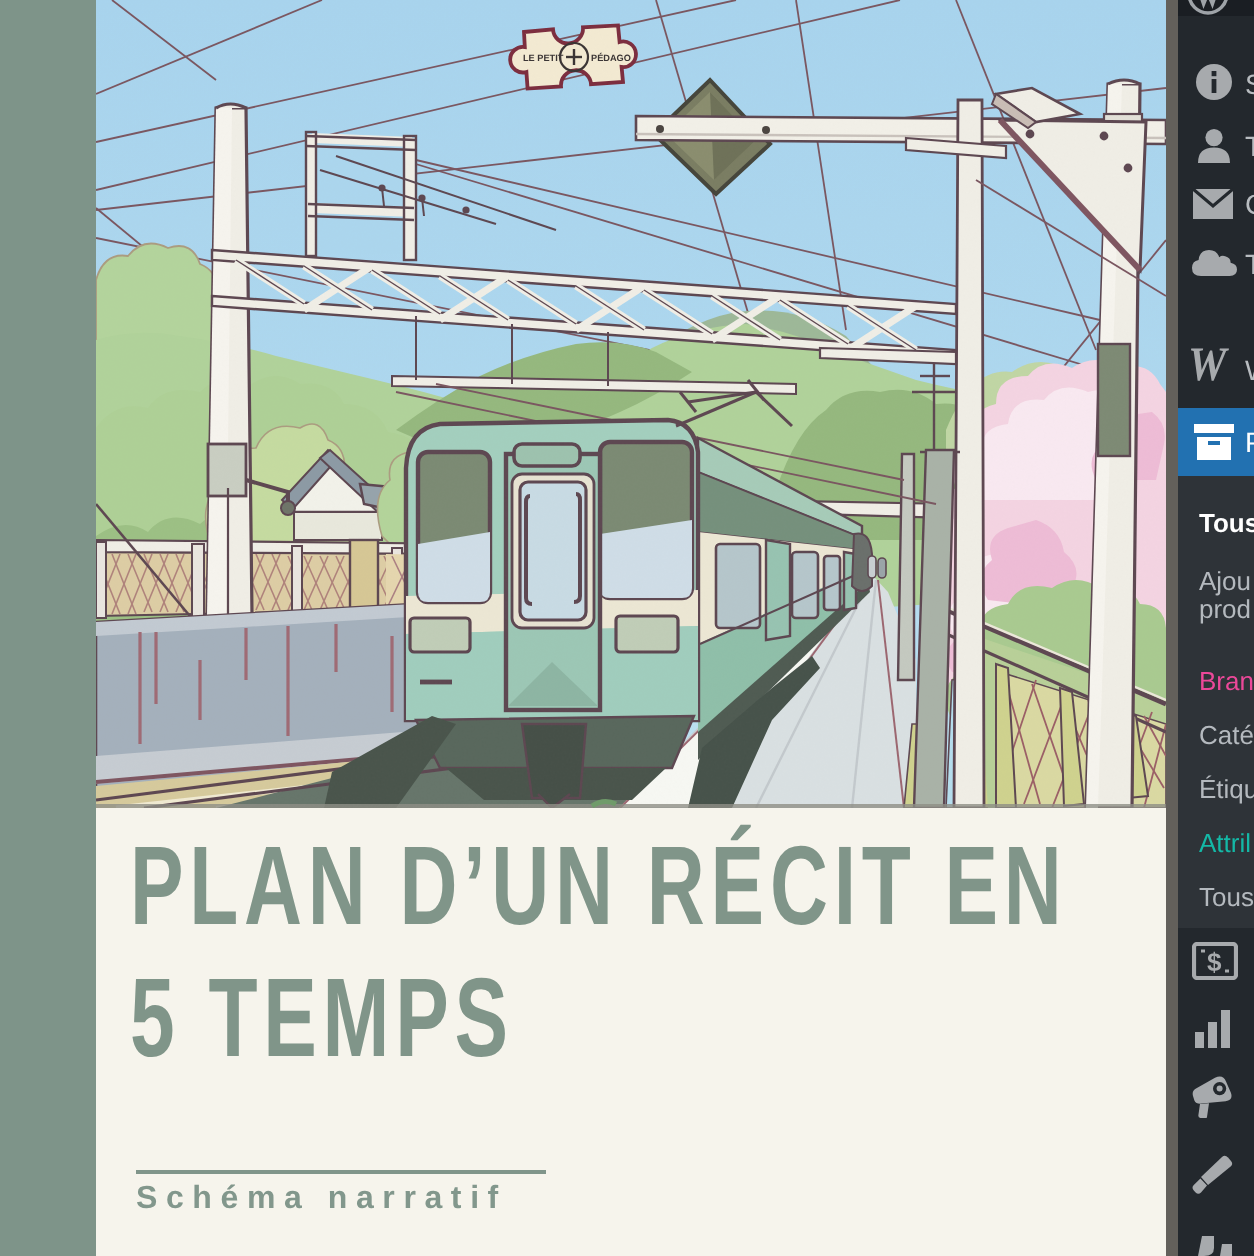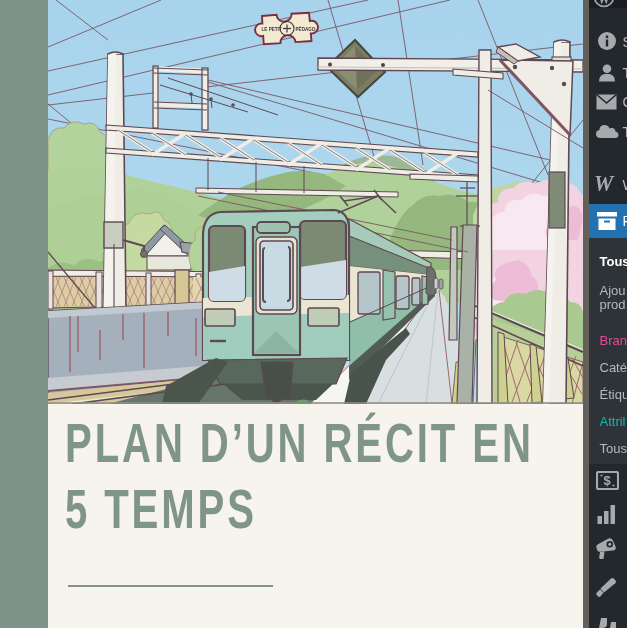--- a/index.html
+++ b/index.html
@@ -496,20 +496,22 @@
 </svg>
 
 <div class="abs" style="left:65px;top:410px;color:#809589;
   font-weight:bold;font-size:56px;letter-spacing:4px;transform:scaleX(0.717);transform-origin:0 0;white-space:nowrap;">PLAN D’UN RÉCIT EN</div>
 
 <div class="abs" style="left:65px;top:476px;color:#809589;
   font-weight:bold;font-size:56px;letter-spacing:4px;transform:scaleX(0.717);transform-origin:0 0;white-space:nowrap;">5 TEMPS</div>
 
 <div class="abs" style="left:68px;top:584.5px;width:205px;height:2.5px;background:#80958a;"></div>
 
+<div class="abs" style="left:68px;top:591px;width:300px;height:20px;color:#82978c;
+  font-weight:bold;font-size:16px;letter-spacing:4.3px;">Schéma narratif</div>
 
 <div class="abs" style="left:583px;top:0;width:5.5px;height:628px;background:#63605b;"></div>
 
 <div class="abs" style="left:588.5px;top:0;width:38.5px;height:628px;background:#23282d;overflow:hidden;" id="sidebar">
 
   <div class="abs" style="left:0;top:0;width:38.5px;height:8px;background:#1a1e23;"></div>
   <svg class="abs" style="left:4px;top:-14px;" width="22" height="22" viewBox="0 0 20 20">
     <circle cx="10" cy="10" r="8.6" fill="none" stroke="#9ea3a8" stroke-width="1.6"></circle>
     <path d="M5.5,7 L8,14.5 L10,9.5 L12,14.5 L14.5,7" fill="none" stroke="#9ea3a8" stroke-width="1.6"></path>
   </svg>

